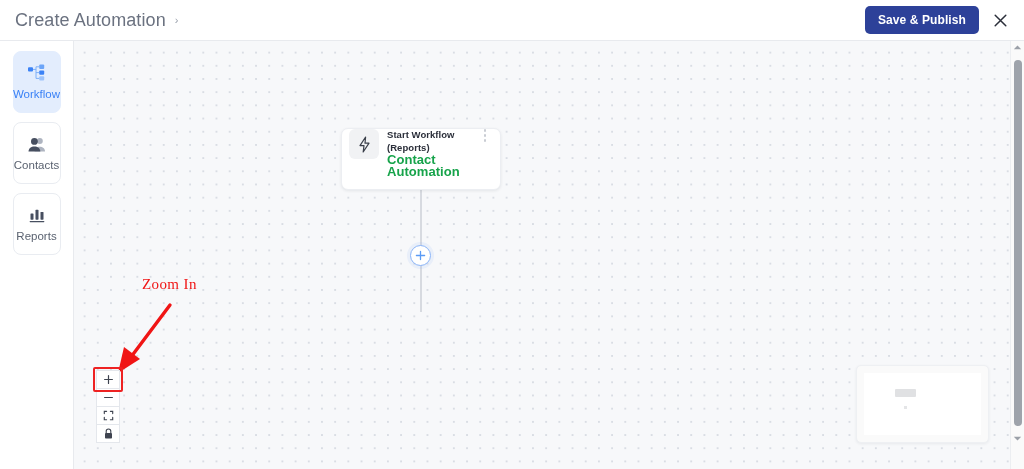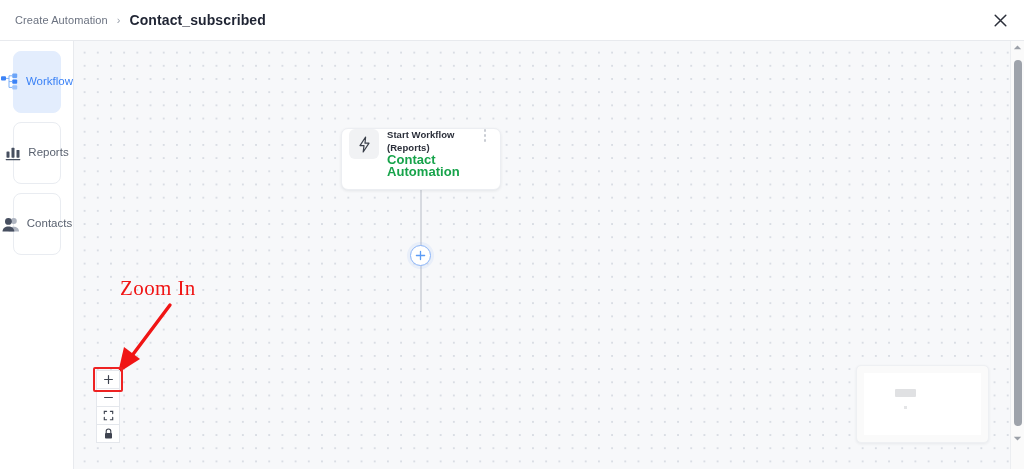--- a/index.html
+++ b/index.html
@@ -11,21 +11,21 @@
   #app { position: relative; width: 1024px; height: 469px; background:#fff; }
 
   
   #topbar {
     position: absolute; left:0; top:0; width:1024px; height:41px;
     background:#ffffff; border-bottom:1px solid #e8eaee;
     display:flex; align-items:center;
   }
   #breadcrumb { display:flex; align-items:center; padding-left:15px; gap:9px; }
   .crumb-link {
-    font-size:11px; color:#6b7280; letter-spacing:.1px; cursor:pointer;
+    font-size:18px; color:#6b7280; letter-spacing:.1px; cursor:pointer;
   }
   .crumb-sep { font-size:11px; color:#9aa1ad; }
   .crumb-current {
     font-size:14px; font-weight:bold; color:#1f2433; letter-spacing:.1px;
   }
   #topbar-right {
     margin-left:auto; display:flex; align-items:center; gap:9px; padding-right:12px;
   }
   #save-publish {
     background:#2d4199; color:#ffffff; font-size:12px; font-weight:bold;
@@ -38,21 +38,21 @@
   }
 
   
   #sidebar {
     position:absolute; left:0; top:41px; width:74px; height:428px;
     background:#ffffff; border-right:1px solid #e8eaee;
     padding-top:10px; display:flex; flex-direction:column; align-items:center; gap:9px;
   }
   .side-item {
     width:48px; height:62px; border-radius:8px; border:1px solid #e9ecf1;
-    background:#ffffff; display:flex; flex-direction:row;
+    background:#ffffff; display:flex; flex-direction:column;
     align-items:center; justify-content:center; gap:6px; cursor:pointer;
   }
   .side-item.active { background:#e3edfd; border-color:#e3edfd; }
   .side-label { font-size:11.5px; color:#5a6270; line-height:1; }
   .side-item.active .side-label { color:#3b82f6; }
   .side-icon { height:19px; display:flex; align-items:center; justify-content:center; }
 
   
   #canvas {
     position:absolute; left:74px; top:41px; width:936px; height:428px;
@@ -112,22 +112,22 @@
     margin-top:-1px; color:#3f4450;
   }
   .zoom-btn:first-child { margin-top:0; }
   #zoom-in-wrap {
     position:absolute; left:19px; top:326px; width:30px; height:25px;
     border:2px solid #ee2222; border-radius:2px; pointer-events:none;
   }
 
   
   #annot-text {
-    position:absolute; left:46px; top:235px;
-    font-family:"Liberation Serif", serif; font-size:21px; color:#f01515;
+    position:absolute; left:68px; top:235px;
+    font-family:"Liberation Serif", serif; font-size:15px; color:#f01515;
     letter-spacing:.4px; white-space:nowrap;
   }
   #annot-arrow { position:absolute; left:36px; top:258px; }
 
   
   #minimap {
     position:absolute; left:782px; top:324px; width:133px; height:78px;
     background:#fafafa; border:1px solid #eef0f3; border-radius:5px;
     box-shadow:0 1px 3px rgba(30,40,60,.07); padding:7px;
   }
@@ -155,23 +155,23 @@
 </style>
 </head>
 <body>
 
 <div id="app">
 
   <div id="topbar">
     <div id="breadcrumb">
       <span class="crumb-link">Create Automation</span>
       <span class="crumb-sep">›</span>
-      <span class="crumb-current">Contact_subscribed</span>
     </div>
     <div id="topbar-right">
+      <button id="save-publish">Save &amp; Publish</button>
       <div id="close-btn">
         <svg width="15" height="15" viewBox="0 0 15 15" aria-hidden="true">
           <path d="M2.2 2.2 L12.8 12.8 M12.8 2.2 L2.2 12.8" stroke="#2b2f3a" stroke-width="1.5" stroke-linecap="round" fill="none"></path>
         </svg>
       </div>
     </div>
   </div>
 
   <div id="sidebar">
 
@@ -183,40 +183,40 @@
           <rect x="12.2" y="6.4" width="5" height="4.4" rx="1" fill="#3b82f6"></rect>
           <rect x="12.2" y="12.2" width="5" height="4.4" rx="1" fill="#9dc3fb"></rect>
           <path d="M6 5.4 H9 M9 2.8 V14.4 M9 2.8 H12.2 M9 8.6 H12.2 M9 14.4 H12.2" stroke="#7fb0f7" stroke-width="1" fill="none"></path>
         </svg>
       </span>
       <span class="side-label">Workflow</span>
     </div>
 
     <div class="side-item">
       <span class="side-icon">
+        <svg width="20" height="17" viewBox="0 0 20 17" aria-hidden="true">
+          <circle cx="12.8" cy="5" r="3" fill="#aeb4c0"></circle>
+          <path d="M7.6 15.4c0-2.9 2.4-4.6 5.2-4.6s5.2 1.7 5.2 4.6z" fill="#aeb4c0"></path>
+          <circle cx="7.4" cy="5.4" r="3.4" fill="#474f60"></circle>
+          <path d="M1.5 15.6c0-3.2 2.7-5.1 5.9-5.1s5.9 1.9 5.9 5.1z" fill="#474f60"></path>
+        </svg>
+      </span>
+      <span class="side-label">Contacts</span>
+    </div>
+
+    <div class="side-item">
+      <span class="side-icon">
         <svg width="18" height="18" viewBox="0 0 18 18" aria-hidden="true">
           <rect x="2.5" y="7.5" width="3" height="6.2" rx="0.6" fill="#474f60"></rect>
           <rect x="7.5" y="3.8" width="3" height="9.9" rx="0.6" fill="#474f60"></rect>
           <rect x="12.5" y="6" width="3" height="7.7" rx="0.6" fill="#474f60"></rect>
           <rect x="1.6" y="15" width="14.8" height="1.2" rx="0.6" fill="#474f60"></rect>
         </svg>
       </span>
       <span class="side-label">Reports</span>
-    </div>
-
-    <div class="side-item">
-      <span class="side-icon">
-        <svg width="20" height="17" viewBox="0 0 20 17" aria-hidden="true">
-          <circle cx="12.8" cy="5" r="3" fill="#aeb4c0"></circle>
-          <path d="M7.6 15.4c0-2.9 2.4-4.6 5.2-4.6s5.2 1.7 5.2 4.6z" fill="#aeb4c0"></path>
-          <circle cx="7.4" cy="5.4" r="3.4" fill="#474f60"></circle>
-          <path d="M1.5 15.6c0-3.2 2.7-5.1 5.9-5.1s5.9 1.9 5.9 5.1z" fill="#474f60"></path>
-        </svg>
-      </span>
-      <span class="side-label">Contacts</span>
     </div>
 
   </div>
 
   <div id="canvas">
 
     <div id="connector"></div>
 
     <div id="node-card">
       <div id="node-icon-box">

